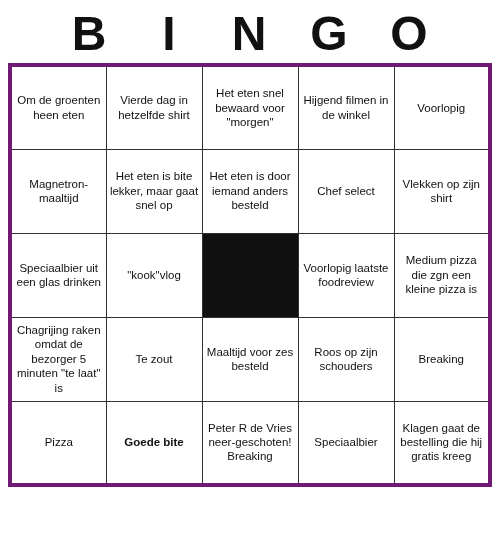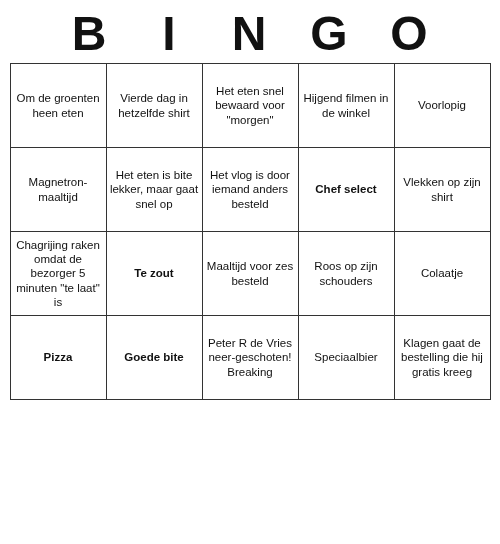--- a/index.html
+++ b/index.html
@@ -22,41 +22,41 @@
     }
     #bingo-title span {
       font-size: 48px;
       font-weight: bold;
       width: 80px;
       text-align: center;
       letter-spacing: 2px;
       color: #111;
     }
     #bingo-grid {
-      border: 1px solid #701a75;
+      border: 4px solid #701a75;
       border-collapse: collapse;
       width: 480px;
       table-layout: fixed;
     }
     #bingo-grid td {
       border: 1.5px solid #333;
       width: 96px;
       height: 84px;
       text-align: center;
       vertical-align: middle;
       font-size: 11.5px;
       line-height: 1.25;
       padding: 3px;
       color: #111;
       word-wrap: break-word;
       overflow: hidden;
     }
     .cell-large {
       font-size: 22px;
-      font-weight: bold;
+      font-weight: normal;
     }
     .cell-medium {
       font-size: 16px;
       font-weight: bold;
     }
     .cell-black {
       background: #111;
     }
   </style>
 </head>
@@ -75,30 +75,37 @@
       <tr>
         <td>Om de groenten heen eten</td>
         <td>Vierde dag in hetzelfde shirt</td>
         <td>Het eten snel bewaard voor "morgen"</td>
         <td>Hijgend filmen in de winkel</td>
         <td>Voorlopig</td>
       </tr>
       <tr>
         <td>Magnetron-maaltijd</td>
         <td>Het eten is bite lekker, maar gaat snel op</td>
-        <td>Het vlog is door iemand anders besteld</td>
+        <td>Het eten is door iemand anders besteld</td>
         <td class="cell-large">Chef select</td>
         <td>Vlekken op zijn shirt</td>
+      </tr>
+      <tr>
+        <td>Speciaalbier uit een glas drinken</td>
+        <td>"kook"vlog</td>
+        <td class="cell-black"></td>
+        <td>Voorlopig laatste foodreview</td>
+        <td>Medium pizza die zgn een kleine pizza is</td>
       </tr>
       <tr>
         <td>Chagrijing raken omdat de bezorger 5 minuten "te laat" is</td>
         <td class="cell-large">Te zout</td>
         <td>Maaltijd voor zes besteld</td>
         <td>Roos op zijn schouders</td>
-        <td>Colaatje</td>
+        <td>Breaking</td>
       </tr>
       <tr>
         <td class="cell-large">Pizza</td>
         <td class="cell-medium">Goede bite</td>
         <td>Peter R de Vries neer-geschoten! Breaking</td>
         <td>Speciaalbier</td>
         <td>Klagen gaat de bestelling die hij gratis kreeg</td>
       </tr>
     </tbody>
 </table>

